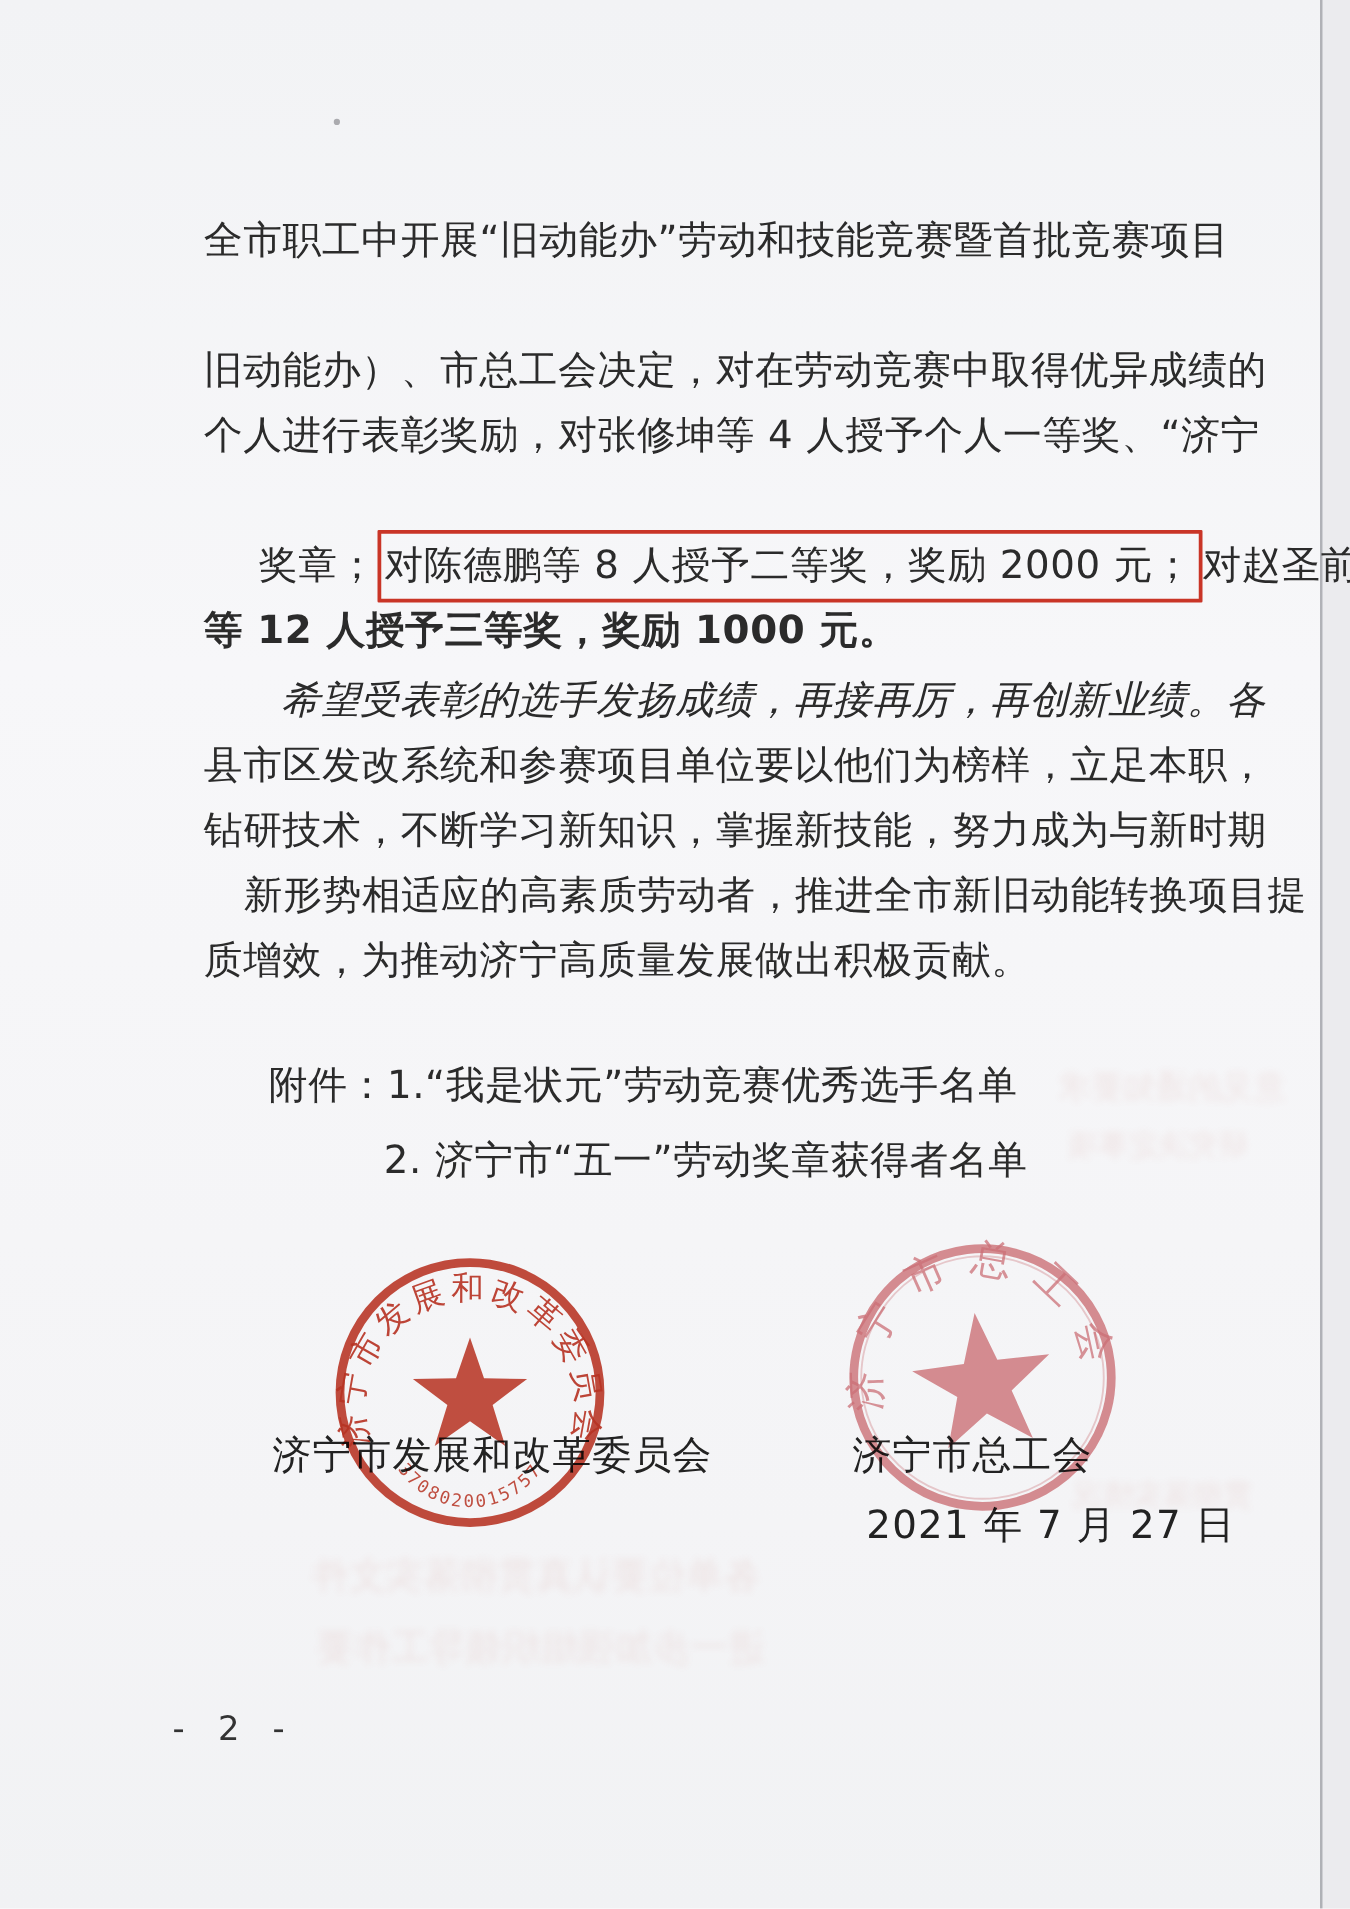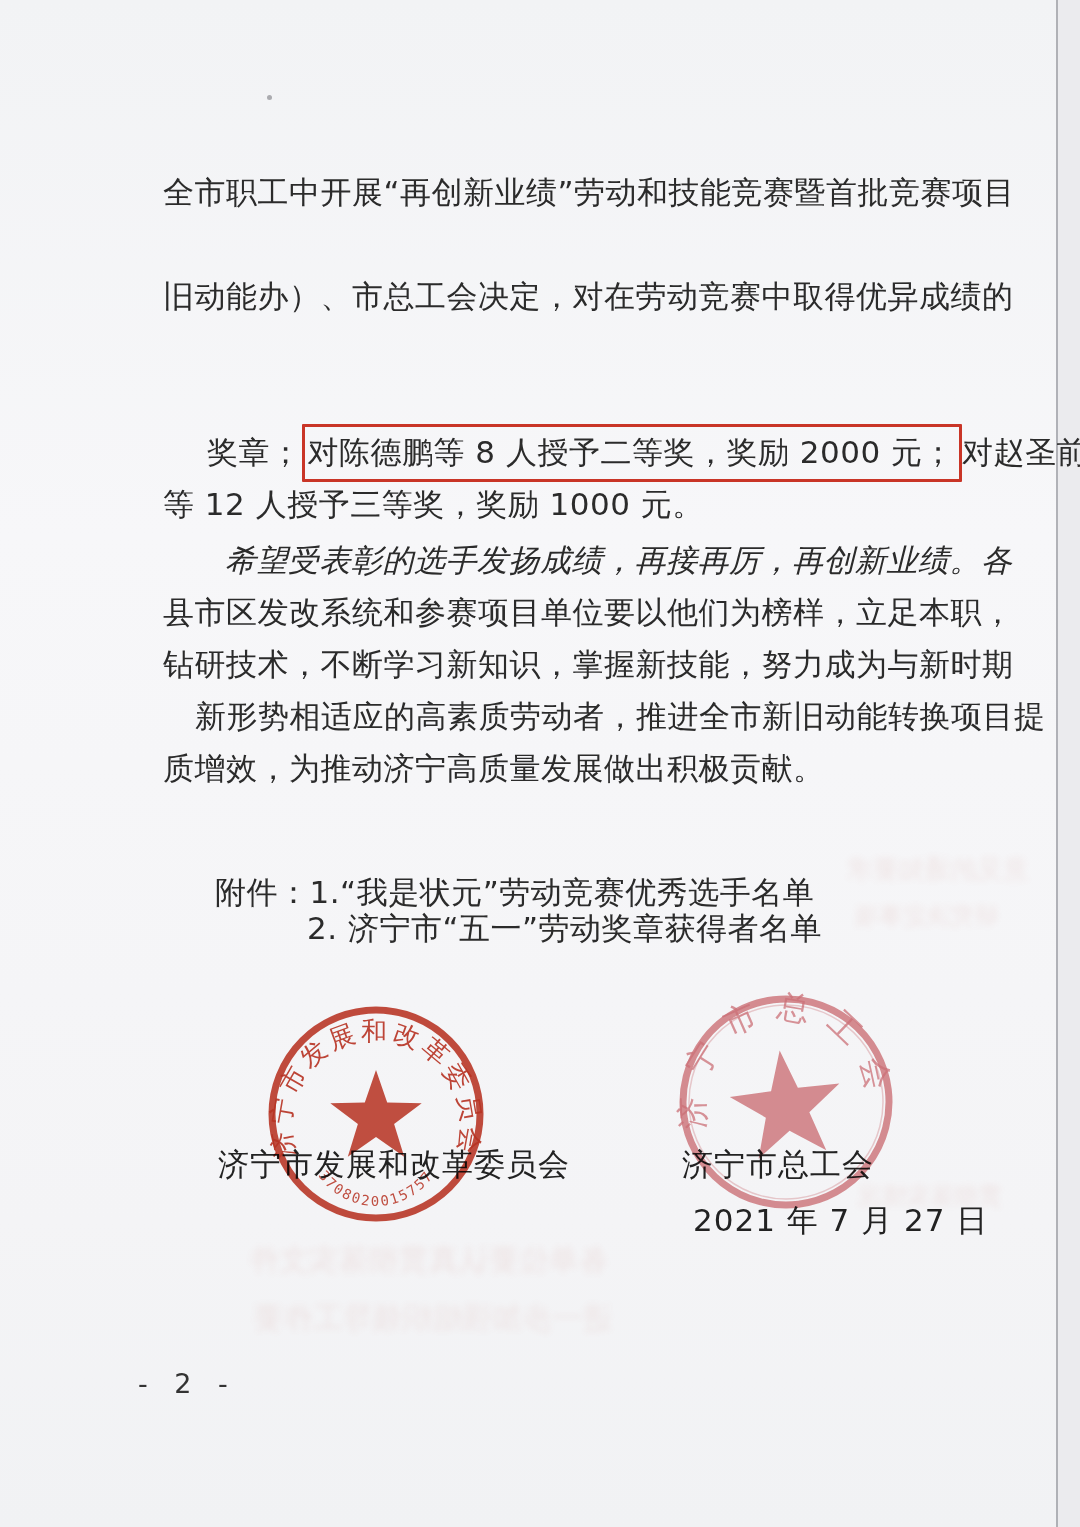--- a/index.html
+++ b/index.html
@@ -51,36 +51,37 @@
   <div class="edge-strip"></div>
   <div class="edge-line"></div>
   <div class="speck"></div>
 
   <div class="ghost" style="left:846px;top:852px;font-size:26px;">意见的通知要求</div>
   <div class="ghost" style="left:854px;top:900px;font-size:24px;">研究决定事项</div>
   <div class="ghost" style="left:248px;top:1240px;">各单位要认真贯彻落实文件</div>
   <div class="ghost" style="left:252px;top:1298px;">进一步加强组织领导工作要</div>
   <div class="ghost" style="left:858px;top:1180px;font-size:24px;">贯彻落实情况</div>
 
-  <div class="line" style="top:166px;">全市职工中开展“再创新业绩”劳动和技能竞赛暨首批竞赛项目</div>
+  <div class="line" style="top:166px;">全市职工中开展“旧动能办”劳动和技能竞赛暨首批竞赛项目</div>
   <div class="line" style="top:270px;">旧动能办）、市总工会决定，对在劳动竞赛中取得优异成绩的</div>
+  <div class="line" style="top:322px;">个人进行表彰奖励，对张修坤等 4 人授予个人一等奖、“济宁</div>
 
   <div class="line" style="top:426px;margin-left:44px;">
     <span>奖章；</span><span class="hl">对陈德鹏等 8 人授予二等奖，奖励 2000 元；</span><span>对赵圣前</span>
   </div>
 
-  <div class="line noj" style="top:478px;">等 12 人授予三等奖，奖励 1000 元。</div>
+  <div class="line noj" style="top:478px;font-weight:bold;">等 12 人授予三等奖，奖励 1000 元。</div>
 
   <div class="line indent" style="top:534px;">希望受表彰的选手发扬成绩，再接再厉，再创新业绩。各</div>
   <div class="line" style="top:586px;">县市区发改系统和参赛项目单位要以他们为榜样，立足本职，</div>
   <div class="line" style="top:638px;">钻研技术，不断学习新知识，掌握新技能，努力成为与新时期</div>
   <div class="line" style="top:690px;margin-left:32px;">新形势相适应的高素质劳动者，推进全市新旧动能转换项目提</div>
   <div class="line noj" style="top:742px;">质增效，为推动济宁高质量发展做出积极贡献。</div>
 
-  <div class="att" style="left:215px;top:842px;margin-top:24px;">附件：1.“我是状元”劳动竞赛优秀选手名单</div>
+  <div class="att" style="left:215px;top:842px;">附件：1.“我是状元”劳动竞赛优秀选手名单</div>
   <div class="att" style="left:307px;top:902px;">2. 济宁市“五一”劳动奖章获得者名单</div>
 
   <div class="sig" style="left:218px;top:1142px;">济宁市发展和改革委员会</div>
   <div class="sig" style="left:682px;top:1142px;">济宁市总工会</div>
   <div class="sig" style="left:676px;top:1198px;margin-left:17px;">2021 年 7 月 27 日</div>
 
   <svg class="seal seal-left" width="236" height="236" viewBox="0 0 236 236">
     <defs>
       <path id="arcL" d="M 34 152 A 86 86 0 1 1 202 152" fill="none"></path>
       <path id="arcLnum" d="M 58 180 A 70 70 0 0 0 178 180" fill="none"></path>

